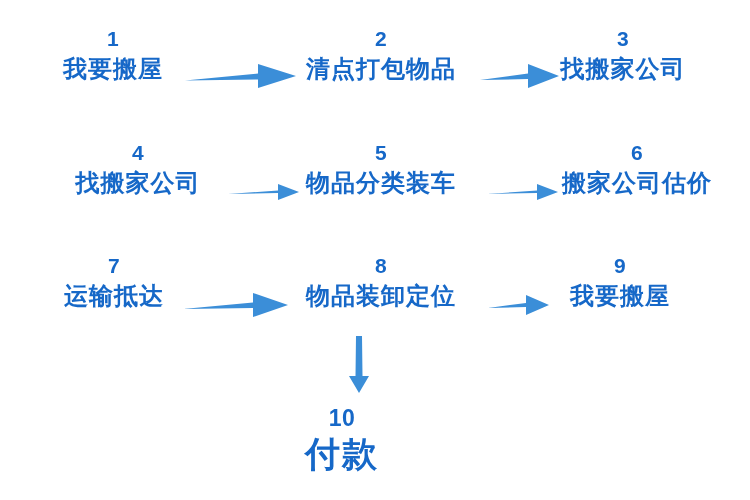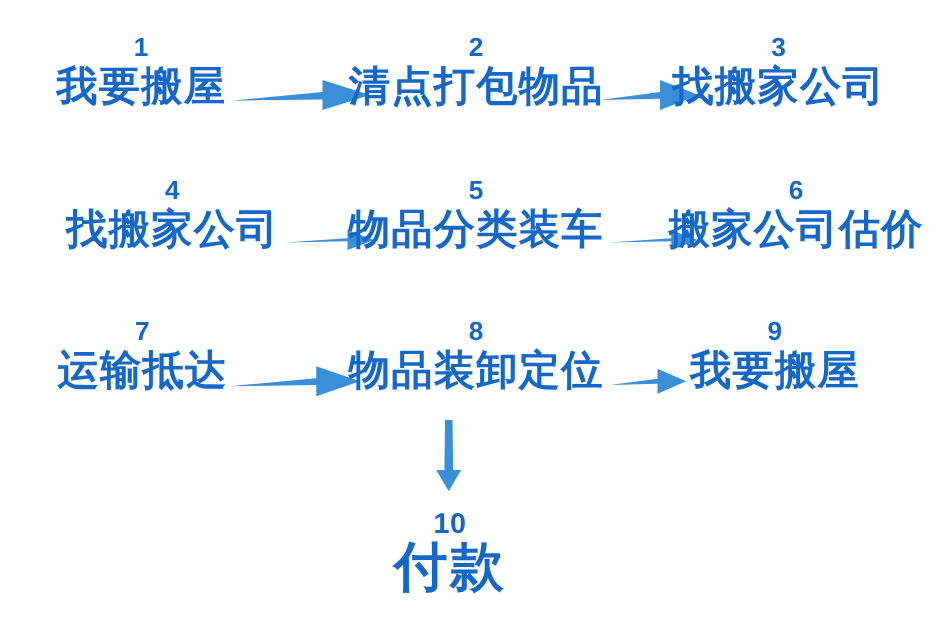--- a/index.html
+++ b/index.html
@@ -25,30 +25,30 @@
   .step-number {
     color: #1668c8;
     font-weight: bold;
     font-size: 21px;
     line-height: 26px;
     letter-spacing: 0.5px;
   }
   .step-label {
     color: #1668c8;
     font-weight: bold;
-    font-size: 33px;
+    font-size: 24px;
     line-height: 34px;
     letter-spacing: 1px;
   }
   .step.final .step-number {
     font-size: 23px;
     line-height: 28px;
   }
   .step.final .step-label {
-    font-size: 43px;
+    font-size: 35px;
     line-height: 44px;
     letter-spacing: 2px;
   }
   .arrow {
     position: absolute;
     overflow: visible;
   }
   .arrow svg { display: block; }
 </style>
 </head>
@@ -136,18 +136,18 @@
     <div class="step-number">9</div>
     <div class="step-label">我要搬屋</div>
   </div>
 
   <div class="arrow" style="left:345px; top:336px;">
     <svg width="28" height="58" viewBox="0 0 28 58" aria-hidden="true">
       <path d="M11 0 L17 0 L17.5 40 L24 40 L14 57 L4 40 L10.5 40 Z" fill="#3b8ed8"></path>
     </svg>
   </div>
 
-  <div class="step final" style="left:360px; top:404px;">
+  <div class="step final" style="left:342px; top:404px;">
     <div class="step-number">10</div>
     <div class="step-label">付款</div>
   </div>
 
 </div>
 
 </body></html>

